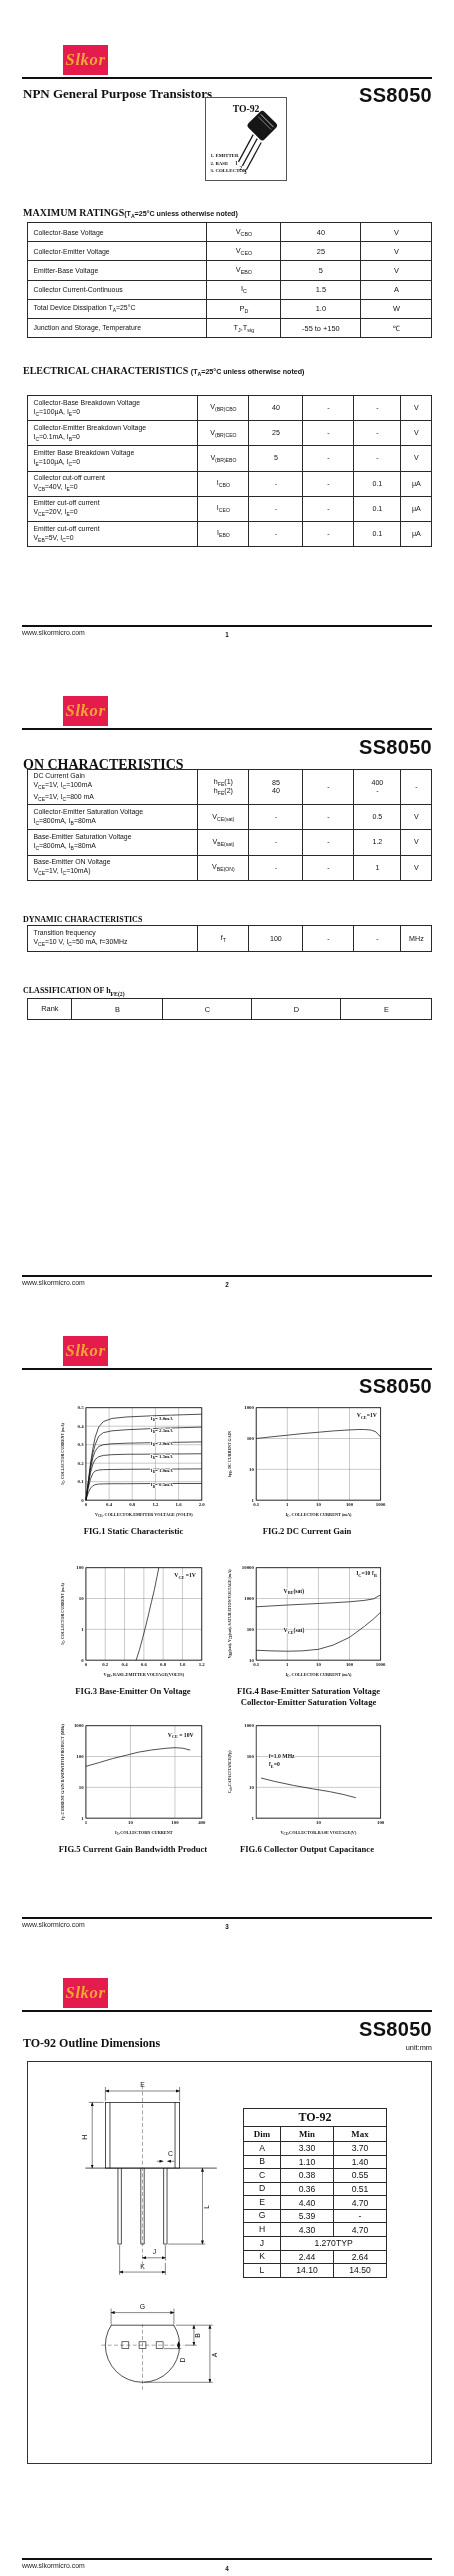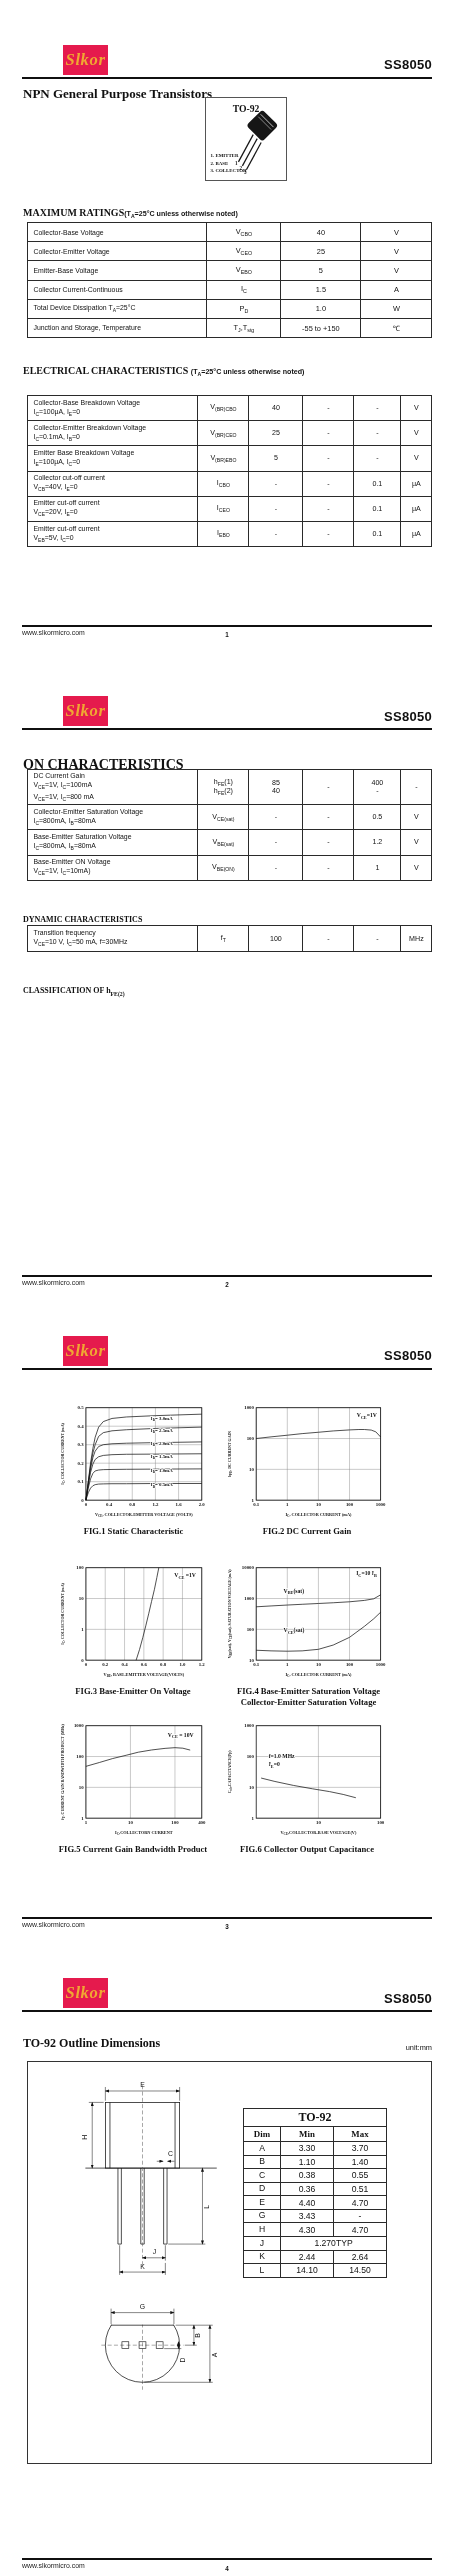--- a/index.html
+++ b/index.html
@@ -7,21 +7,21 @@
          font-family:"Liberation Sans",sans-serif;overflow:hidden;}
   .abs{position:absolute;}
   .h-serif{font-family:"Liberation Serif",serif;font-weight:bold;}
   sub{font-size:0.72em;}
 
   
   .logo{position:absolute;left:22px;width:45px;height:30px;background:#e51a4d;
         display:flex;align-items:center;justify-content:center;margin-left:41px;}
   .logo span{font-family:"Liberation Serif",serif;font-style:italic;font-weight:bold;
         font-size:16.6px;color:#f0a832;letter-spacing:0.6px;}
-  .prod{position:absolute;right:22px;font-weight:bold;font-size:13px;letter-spacing:0.3px;}
+  .prod{position:absolute;right:22px;font-weight:bold;font-size:20px;letter-spacing:0.3px;margin-top:27px;}
   .rule{position:absolute;left:22px;width:410px;height:2.3px;background:#101010;}
 
   
   .frule{position:absolute;left:22px;width:410px;height:1.7px;background:#101010;}
   .fweb{position:absolute;left:22px;font-size:6.9px;color:#222;}
   .fnum{position:absolute;left:0;width:454px;text-align:center;font-size:6.3px;font-weight:bold;}
 
   .sec-head{position:absolute;white-space:nowrap;}
   .sec-head .hs{font-family:"Liberation Serif",serif;font-weight:bold;font-size:10px;}
   .sec-head .note{font-weight:bold;font-size:7.1px;}
@@ -299,20 +299,27 @@
   </div>
   <table class="dtab t-class" style="left:27.4px;top:998px;width:404px">
       <colgroup>
         <col style="width:44px">
         <col style="width:91px">
         <col style="width:89px">
         <col style="width:89px">
         <col style="width:91px">
       </colgroup>
       <tbody>
+        <tr>
+          <td>Rank</td>
+          <td>B</td>
+          <td>C</td>
+          <td>D</td>
+          <td>E</td>
+        </tr>
       </tbody>
     </table>
 
   <div class="frule" style="top:1275px"></div>
   <div class="fweb" style="top:1279px">www.slkormicro.com</div>
   <div class="fnum" style="top:1281px">2</div>
 
   <div>
     <div class="logo" style="top:1336px">
       <span>Slkor</span>
@@ -624,21 +631,21 @@
           <td>0.36</td>
           <td>0.51</td>
         </tr>
         <tr>
           <td>E</td>
           <td>4.40</td>
           <td>4.70</td>
         </tr>
         <tr>
           <td>G</td>
-          <td>3.43</td>
+          <td>5.39</td>
           <td>-</td>
         </tr>
         <tr>
           <td>H</td>
           <td>4.30</td>
           <td>4.70</td>
         </tr>
         <tr>
           <td>J</td>
           <td colspan="2">1.270TYP</td>

